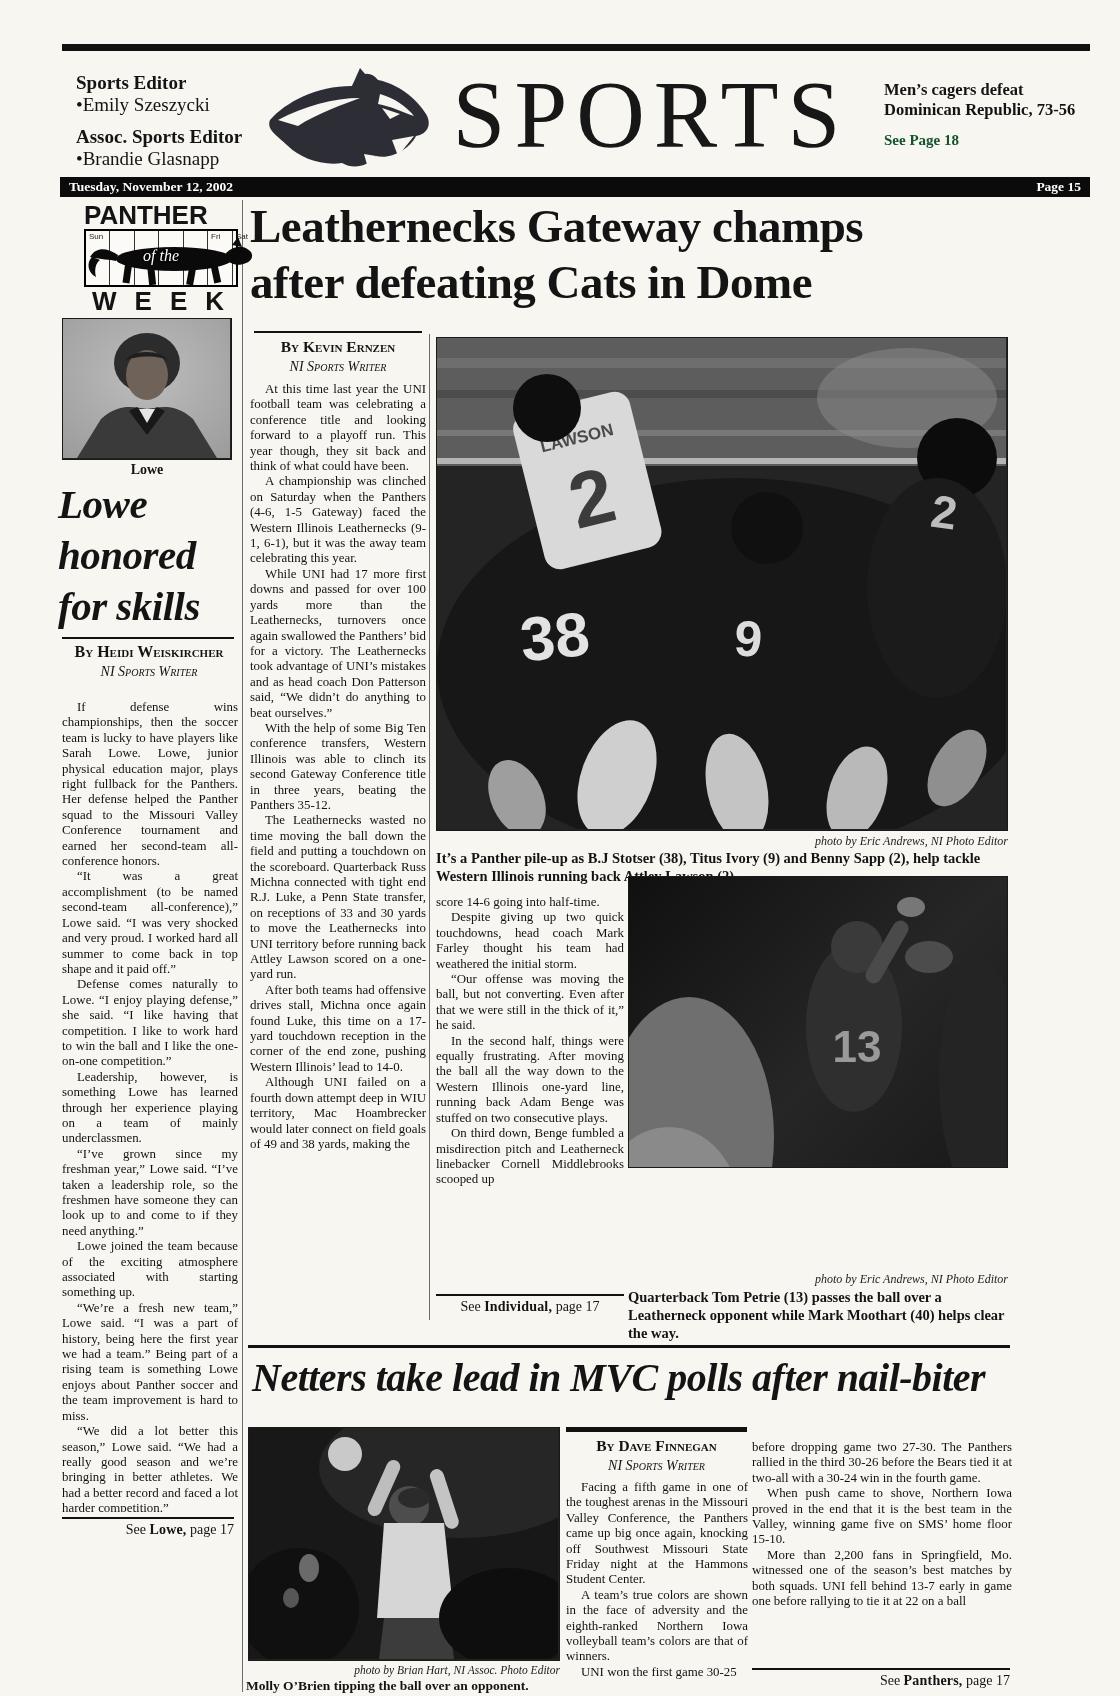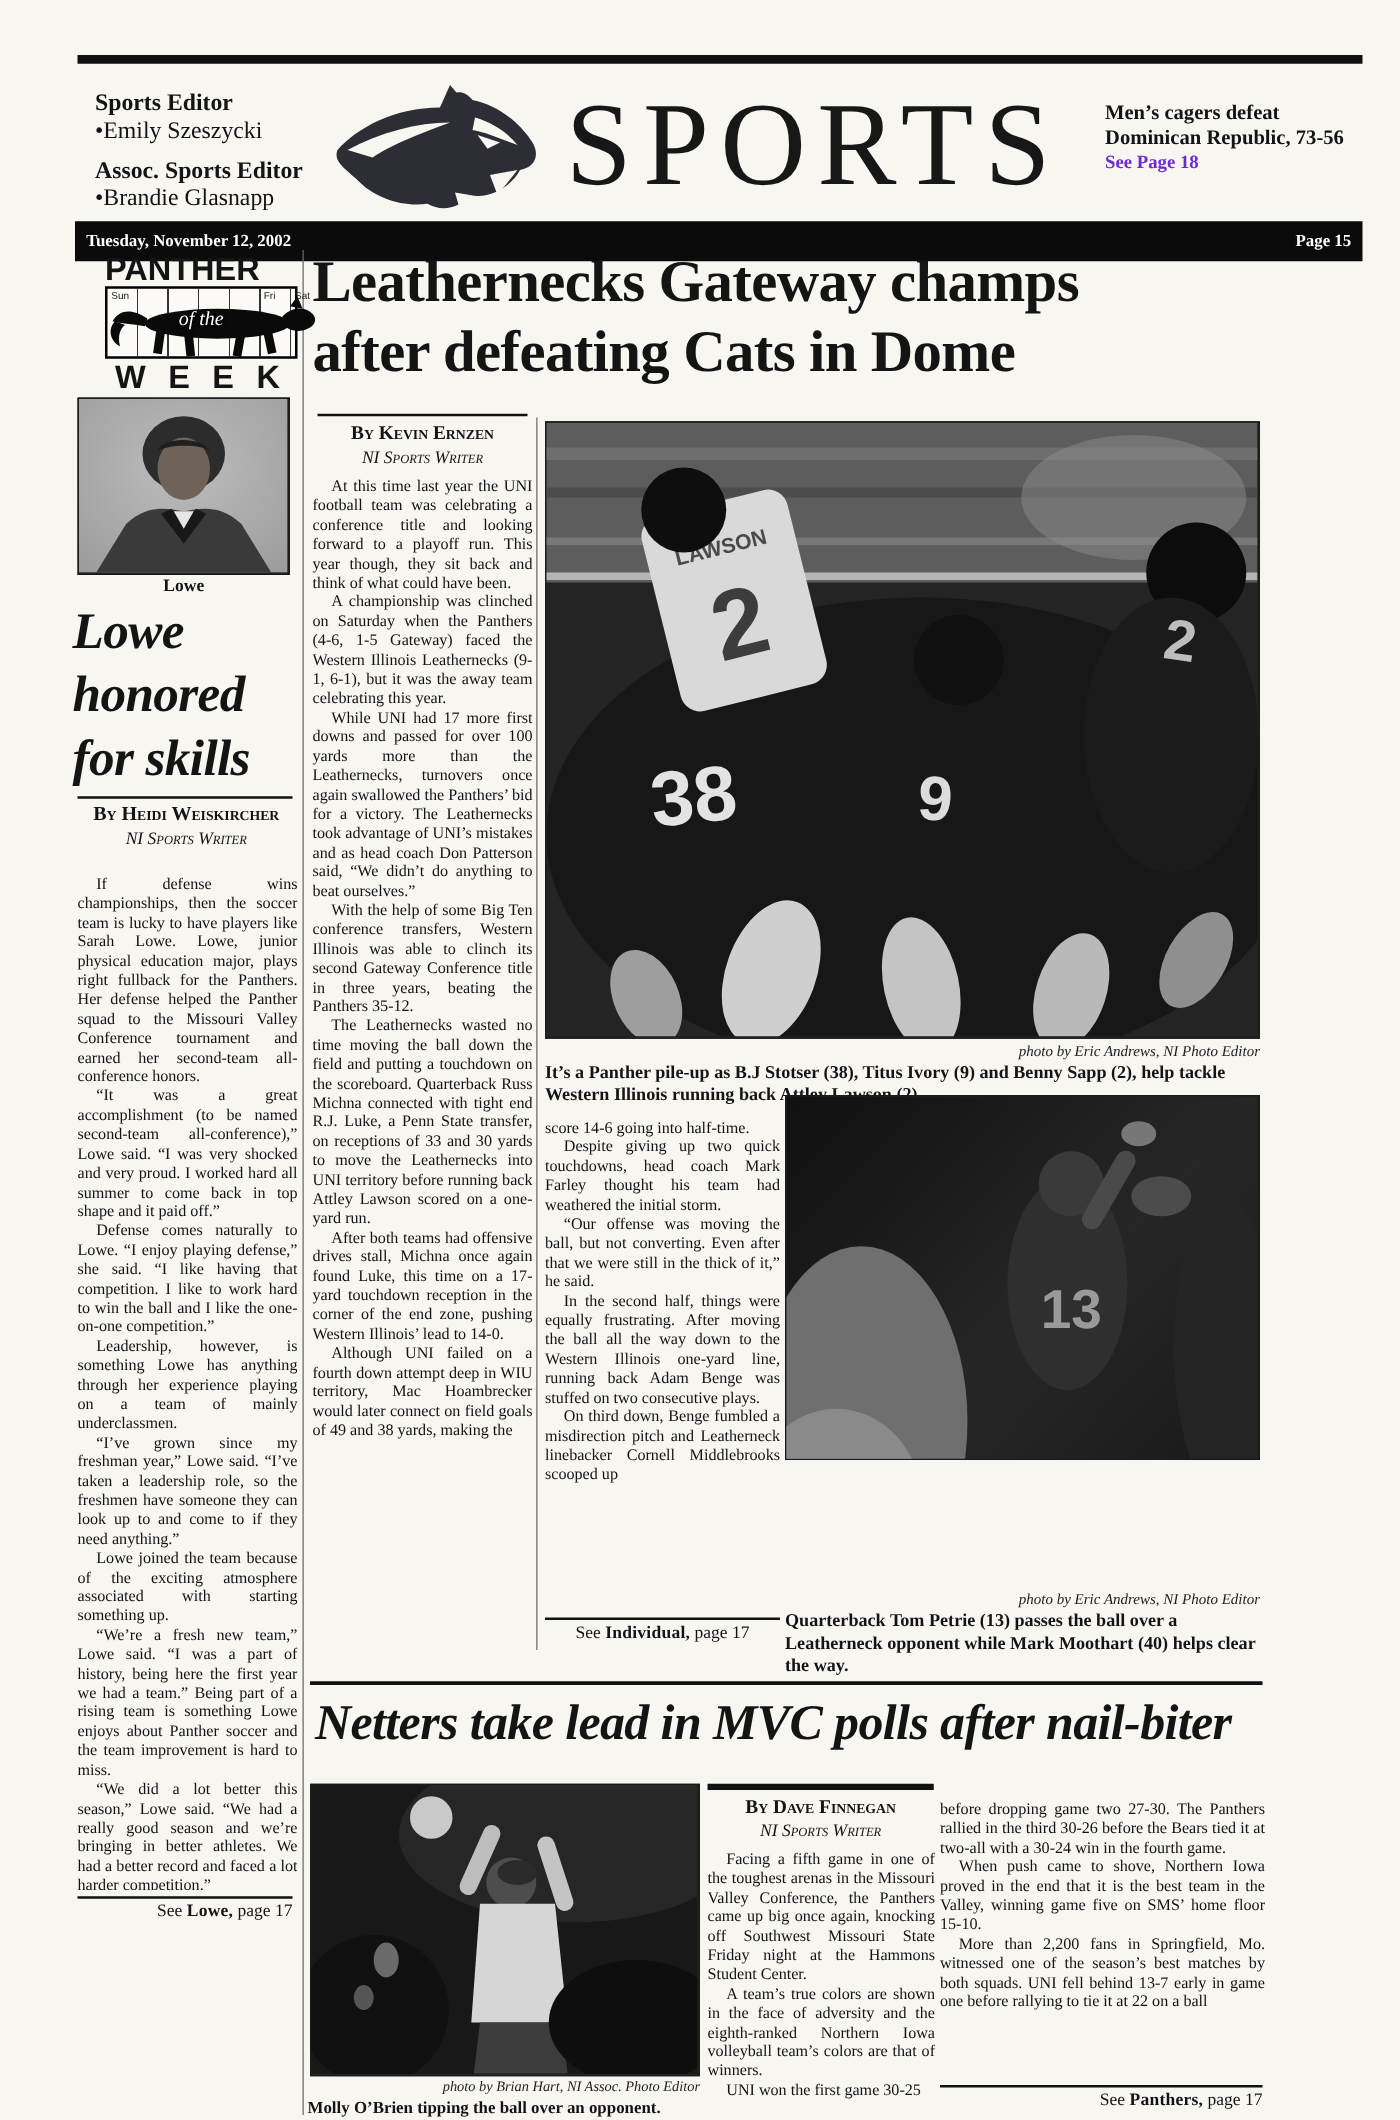--- a/index.html
+++ b/index.html
@@ -12,25 +12,25 @@
   }
   .abs { position:absolute; }
   .hrule { position:absolute; background:#111; }
   .vrule { position:absolute; width:1px; background:#6a6a6a; }
 
   
   .editor-label { font-weight:bold; font-size:19px; line-height:22px; }
   .editor-name  { font-size:19px; line-height:22px; margin-bottom:10px; }
   .sports-title { font-size:95px; letter-spacing:9px; color:#171717; line-height:110px; }
   .teaser-main  { font-weight:bold; font-size:16.5px; line-height:20px; }
-  .teaser-see   { font-weight:bold; font-size:15px; color:#6d28d9; margin-top:2px; }
+  .teaser-see   { font-weight:bold; font-size:15px; color:#14532d; margin-top:12px; }
   .datebar {
     position:absolute; left:60px; top:177px; width:1030px; height:20px;
     background:#0b0b0b; color:#fff; font-weight:bold; font-size:13.5px;
-    display:flex; justify-content:space-between; align-items:center; padding:16px 9px;
+    display:flex; justify-content:space-between; align-items:center; padding:4px 9px;
   }
 
   
   .pw-row {
     display:flex; justify-content:space-between;
     font-family:"Liberation Sans", sans-serif; font-weight:bold; font-size:26px; line-height:26px;
   }
   .pw-cal {
     position:relative; border:2px solid #000; height:58px; margin:1px 0; background:#fbfaf6;
     background-image:repeating-linear-gradient(90deg, transparent 0 23.5px, #333 23.5px 24.5px);
@@ -158,21 +158,21 @@
   </div>
   <div class="hrule" style="left:62px; top:637px; width:172px; height:2px;"></div>
   <div class="abs" style="left:62px; top:643px; width:174px;">
     <div class="byline">By Heidi Weiskircher</div>
     <div class="byrole">NI Sports Writer</div>
   </div>
   <div class="abs body-text" style="left:62px; top:700px; width:176px; height:812px;">
     <p>If defense wins championships, then the soccer team is lucky to have players like Sarah Lowe. Lowe, junior physical education major, plays right fullback for the Panthers. Her defense helped the Panther squad to the Missouri Valley Conference tournament and earned her second-team all-conference honors.</p>
     <p>“It was a great accomplishment (to be named second-team all-conference),” Lowe said. “I was very shocked and very proud. I worked hard all summer to come back in top shape and it paid off.”</p>
     <p>Defense comes naturally to Lowe. “I enjoy playing defense,” she said. “I like having that competition. I like to work hard to win the ball and I like the one-on-one competition.”</p>
-    <p>Leadership, however, is something Lowe has anything through her experience playing on a team of mainly underclassmen.</p>
+    <p>Leadership, however, is something Lowe has learned through her experience playing on a team of mainly underclassmen.</p>
     <p>“I’ve grown since my freshman year,” Lowe said. “I’ve taken a leadership role, so the freshmen have someone they can look up to and come to if they need anything.”</p>
     <p>Lowe joined the team because of the exciting atmosphere associated with starting something up.</p>
     <p>“We’re a fresh new team,” Lowe said. “I was a part of history, being here the first year we had a team.” Being part of a rising team is something Lowe enjoys about Panther soccer and the team improvement is hard to miss.</p>
     <p>“We did a lot better this season,” Lowe said. “We had a really good season and we’re bringing in better athletes. We had a better record and faced a lot harder competition.”</p>
 
   </div>
   <div class="hrule" style="left:62px; top:1517px; width:172px; height:1.5px;"></div>
   <div class="abs see-line" style="left:62px; top:1522px; width:172px; text-align:right;">
     <span>See </span><b>Lowe,</b><span> page 17</span>
   </div>

